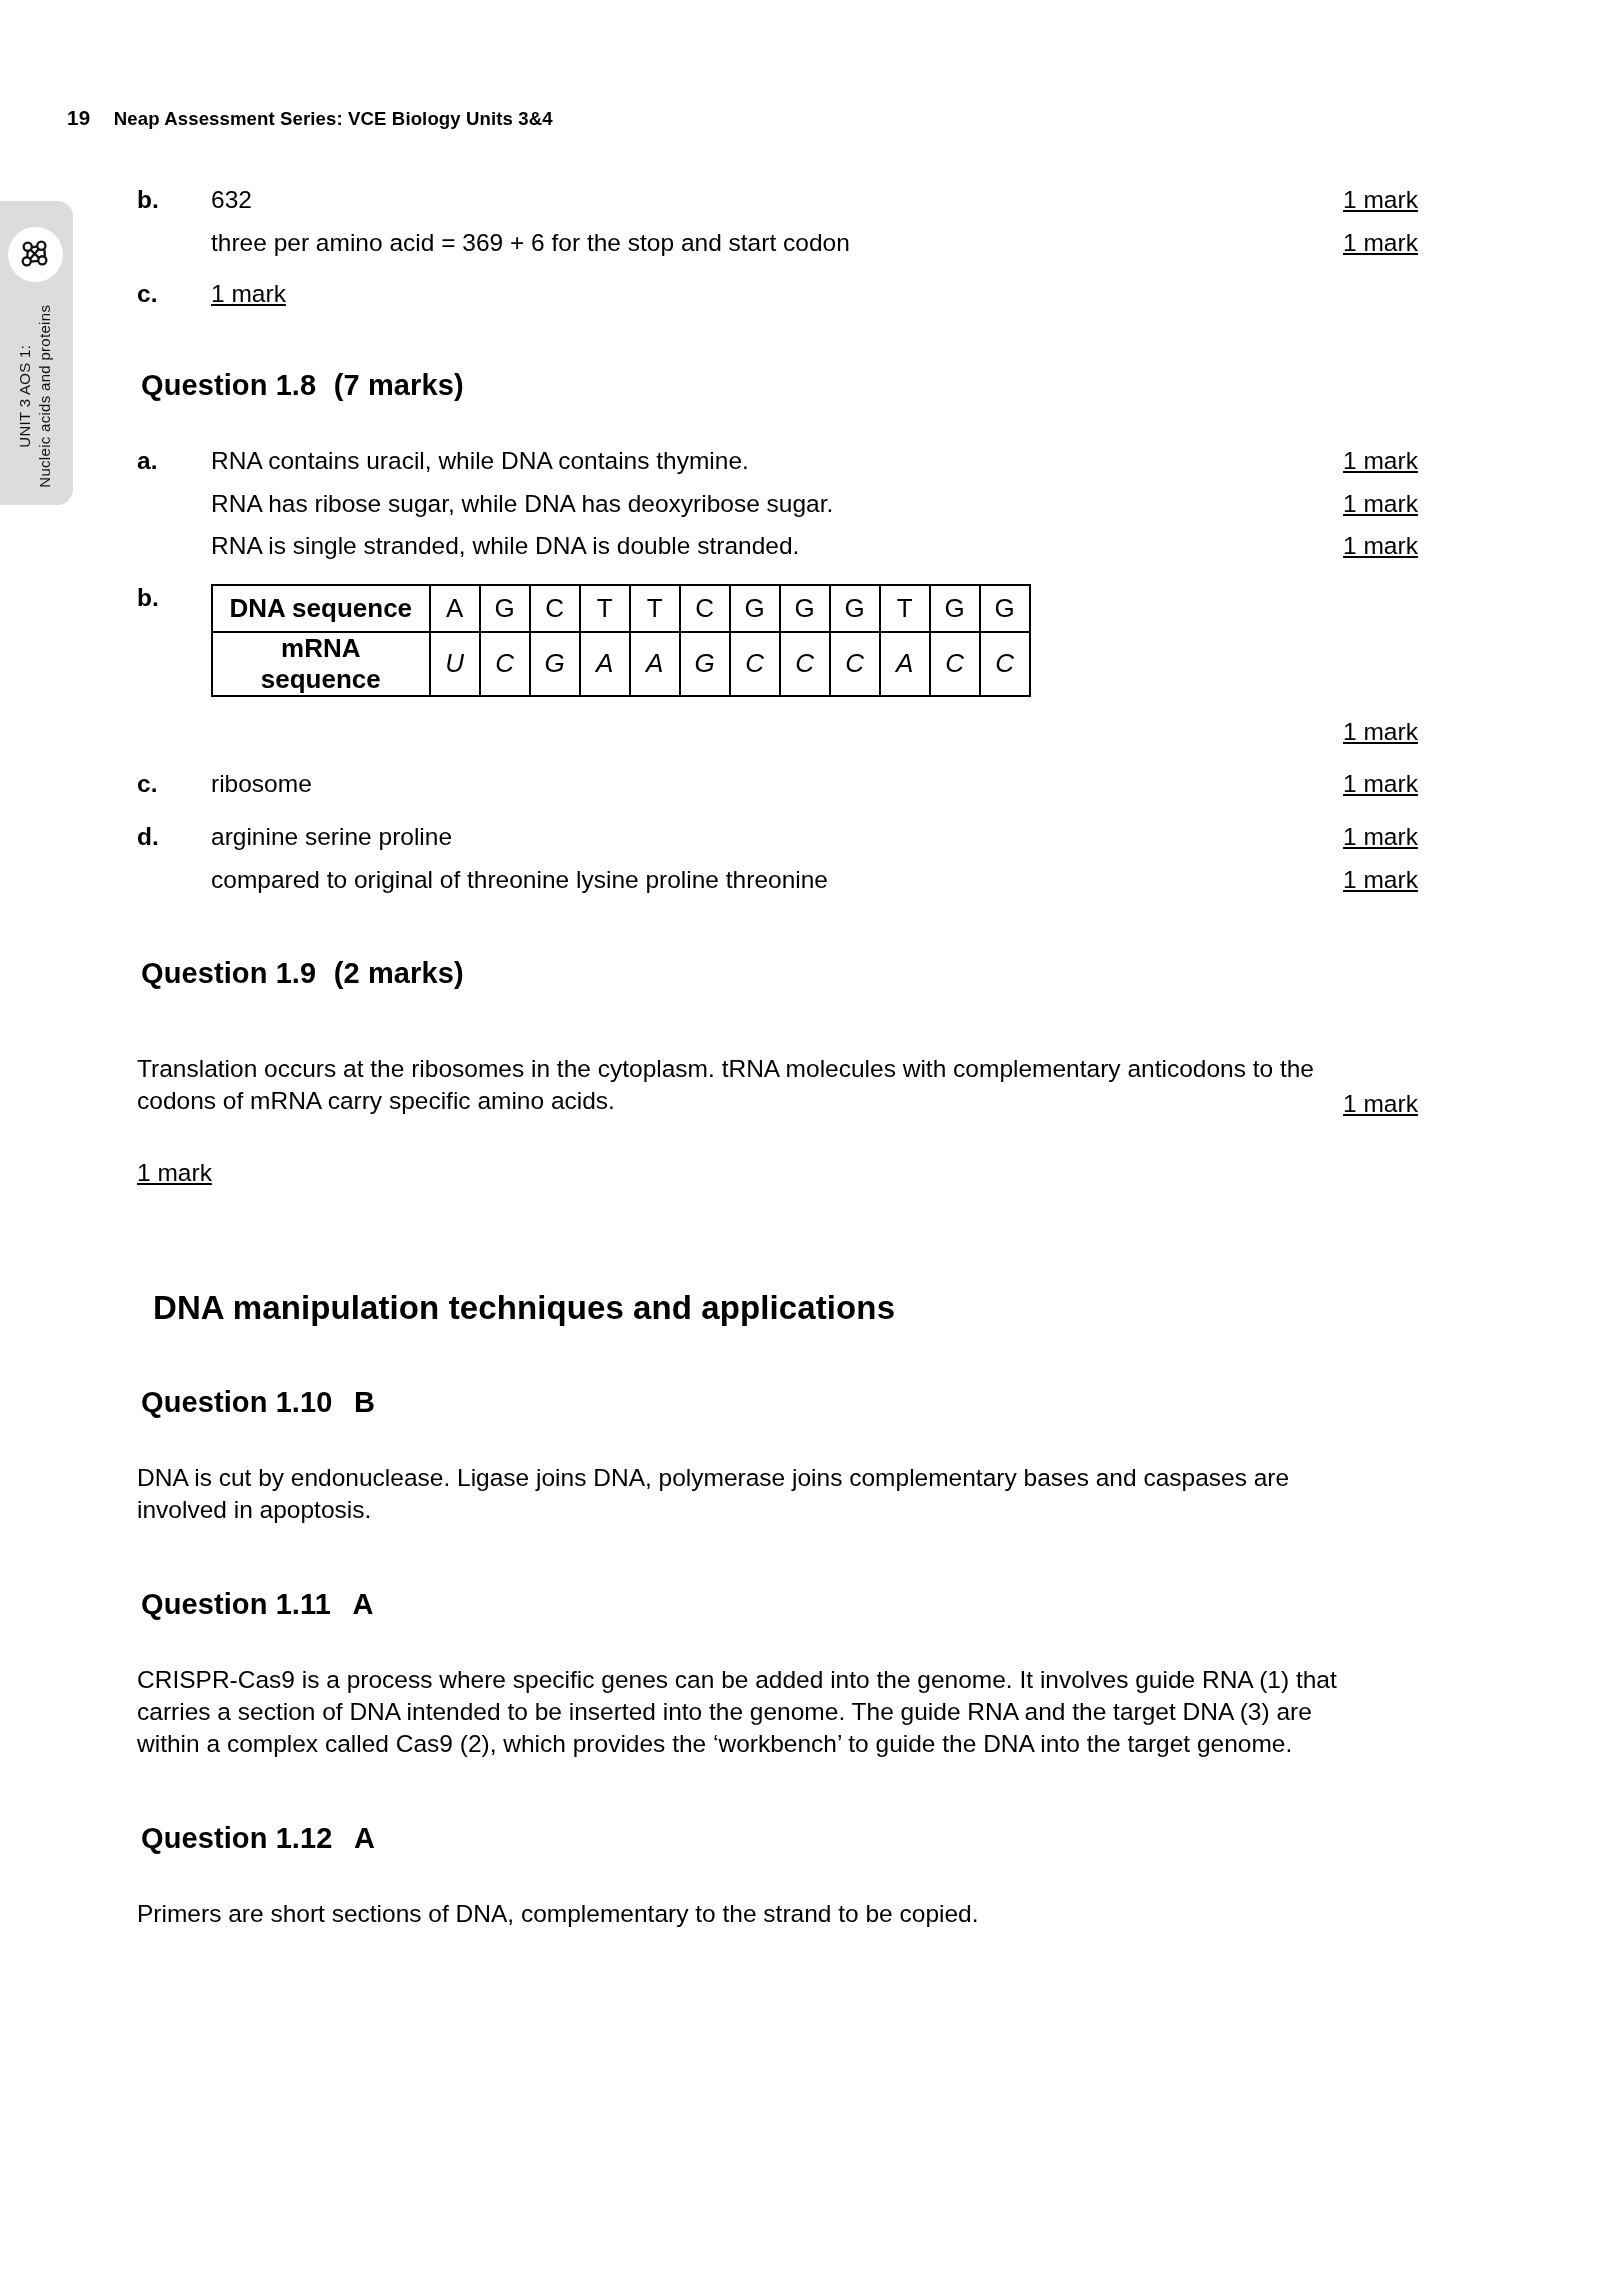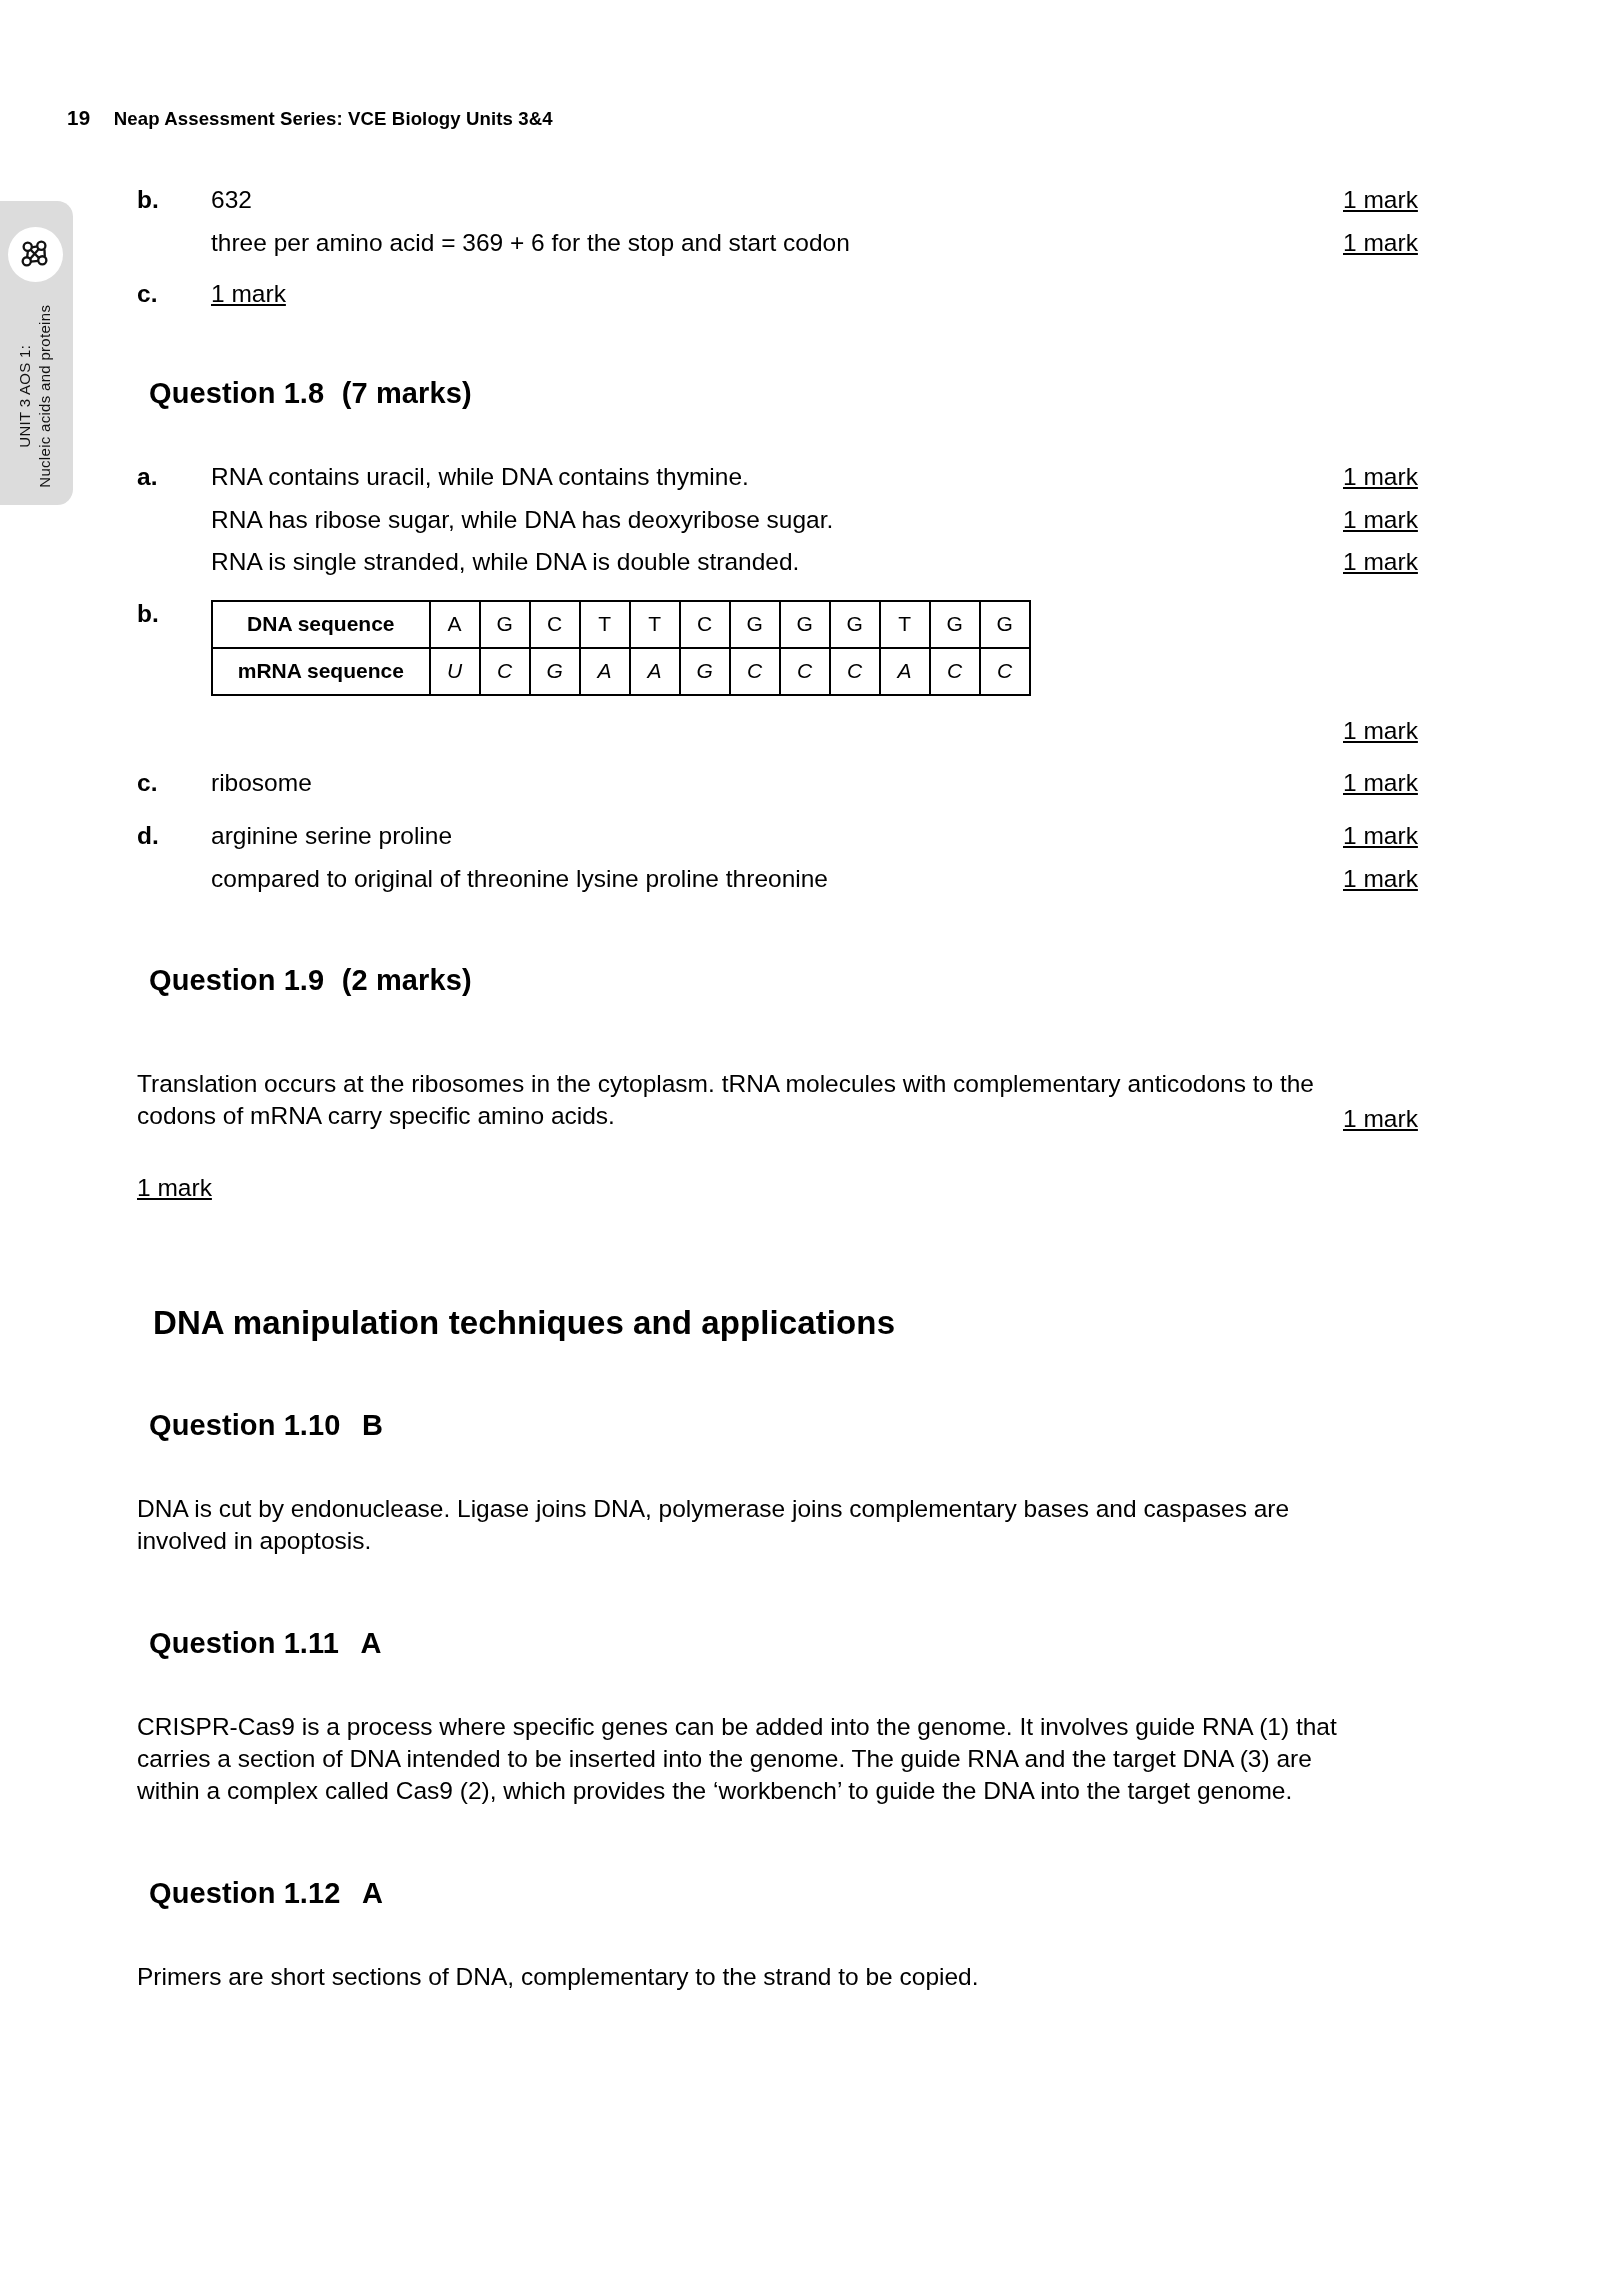--- a/index.html
+++ b/index.html
@@ -121,21 +121,21 @@
   .gap-sm { height: 10.8px; }
   .gap-md { height: 21.6px; }
   .gap-lg { height: 39px; }
   .gap-xl { height: 57px; }
   .gap-xxl { height: 86px; }
 
   
   h2.q-heading {
     font-size: 29px;
     font-weight: bold;
-    margin: 12px;
+    margin: 4px;
     letter-spacing: 0.1px;
   }
   h2.q-heading .q-marks { margin-left: 17.6px; }
   h2.q-heading .q-answer { margin-left: 21.6px; }
   h1.section-heading {
     font-size: 33px;
     font-weight: bold;
     margin: 16px;
     letter-spacing: 0.1px;
   }
@@ -165,21 +165,21 @@
   table.seq-table {
     border-collapse: collapse;
     border: 2.5px solid #000;
     table-layout: fixed;
   }
   table.seq-table td {
     border: 2px solid #000;
     height: 43px;
     text-align: center;
     vertical-align: middle;
-    font-size: 21px;
+    font-size: 26px;
     margin-top: 8px;
   }
   table.seq-table td.seq-head {
     width: 196px;
     font-weight: bold;
     padding: 0 9.8px;
   }
   table.seq-table td.seq-cell {
     width: 46px;
     font-weight: 300;

